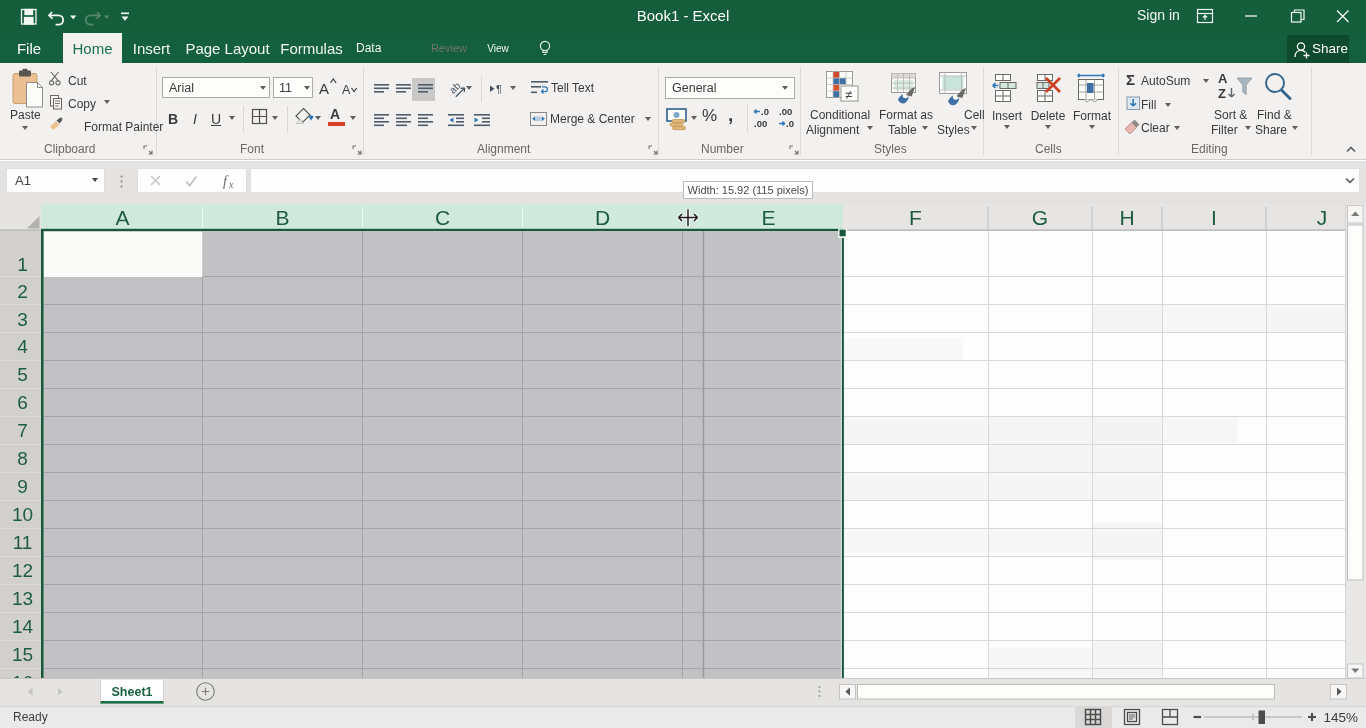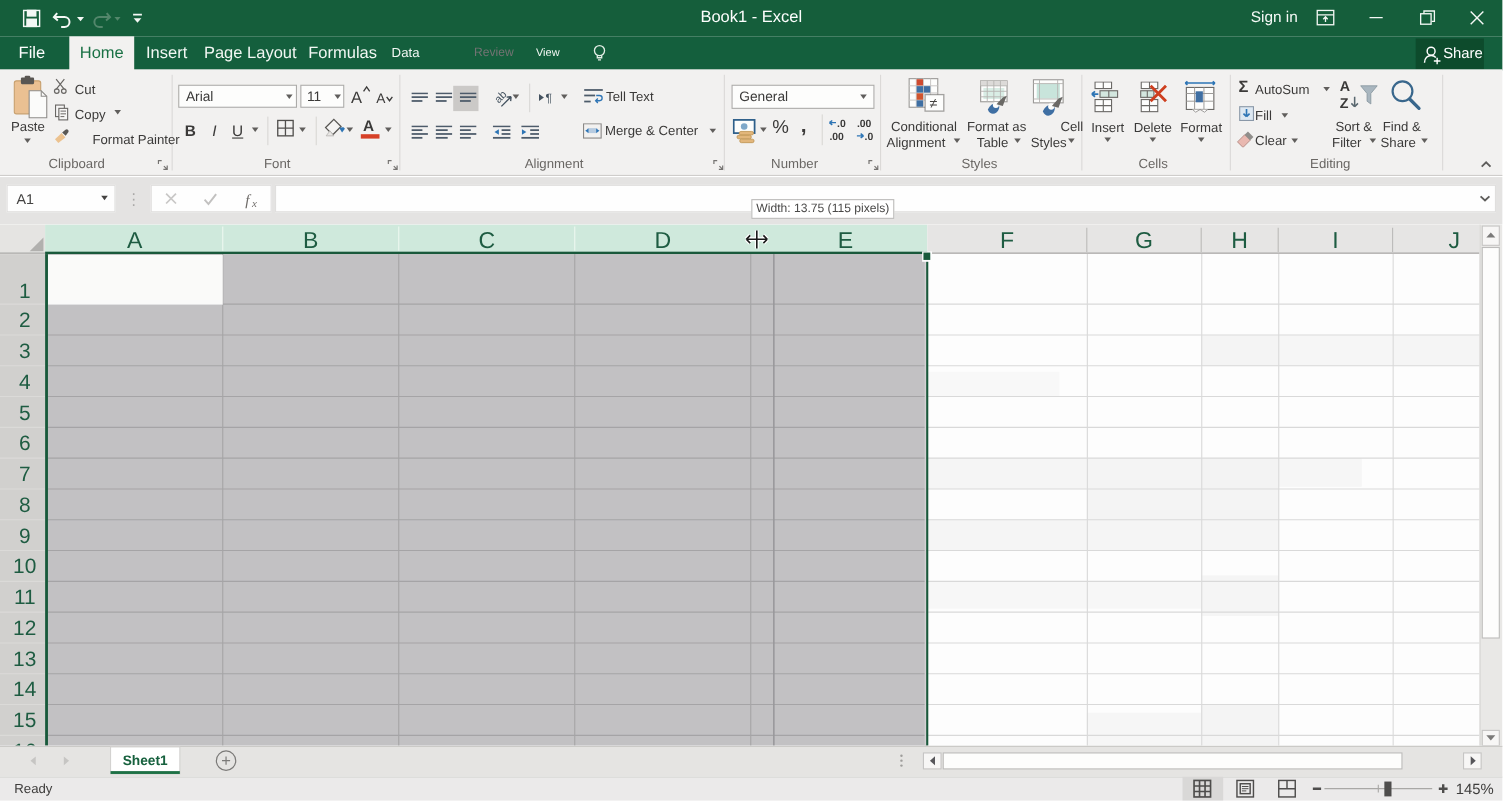--- a/index.html
+++ b/index.html
@@ -531,21 +531,21 @@
       <rect x="1347.5" y="225" width="15.5" height="355" fill="#FDFDFC" stroke="#BDBCBB" stroke-width="1"></rect>
       <rect x="1347.5" y="664" width="15.5" height="14" fill="#F7F6F5" stroke="#C6C5C4" stroke-width="1"></rect>
       <path d="M1351.2 668.5 l4.1 4.6 l4.1 -4.6 z" fill="#7B7A79"></path>
       <g stroke="#FFFFFF" stroke-width="3.6" fill="none">
  <path d="M688 209.5 v16.5 M678.5 217.5 h19 M678.5 217.5 l3.5 -3.5 M678.5 217.5 l3.5 3.5 M697.5 217.5 l-3.5 -3.5 M697.5 217.5 l-3.5 3.5"></path>
       </g>
       <g stroke="#1A1A1A" stroke-width="1.5" fill="none">
  <path d="M688 209.5 v16.5 M678.5 217.5 h19 M678.5 217.5 l3.5 -3.5 M678.5 217.5 l3.5 3.5 M697.5 217.5 l-3.5 -3.5 M697.5 217.5 l-3.5 3.5"></path>
       </g>
     </svg>
-<div class="abs" style="left:683px;top:181px;width:130px;height:18px;background:#FFFFFF;border:1px solid #BCBBBA;font-size:11px;color:#4A4948;line-height:16px;text-align:center;white-space:nowrap;z-index:5;">Width: 13.75 (115 pixels)</div>
+<div class="abs" style="left:683px;top:181px;width:130px;height:18px;background:#FFFFFF;border:1px solid #BCBBBA;font-size:11px;color:#4A4948;line-height:16px;text-align:center;white-space:nowrap;z-index:5;">Width: 15.92 (115 pixels)</div>
 <div class="abs" style="left:0;top:678px;width:1366px;height:27.5px;background:#E5E4E2;border-top:1px solid #C8C7C5"></div>
 <svg class="abs" style="left:0;top:678px" width="1366" height="28" viewBox="0 0 1366 28">
  <path d="M32.5 9.8 l-4.8 3.9 l4.8 3.9 z" fill="#C6C5C3"></path>
  <path d="M58 9.8 l4.8 3.9 l-4.8 3.9 z" fill="#C6C5C3"></path>
  <rect x="100.5" y="1" width="63" height="24.5" fill="#FFFFFF" stroke="#D3D2D0" stroke-width="1"></rect>
  <rect x="100.5" y="23" width="63" height="2.6" fill="#1E7145"></rect>
  <text x="132" y="17.5" font-size="12.5" font-weight="bold" fill="#17613E" text-anchor="middle" font-family="Liberation Sans">Sheet1</text>
  <circle cx="205.5" cy="13.5" r="8.8" fill="none" stroke="#7B7A78" stroke-width="1.1"></circle>
  <path d="M205.5 9.8 v7.4 M201.8 13.5 h7.4" stroke="#7B7A78" stroke-width="1.1"></path>
  <circle cx="819.5" cy="9" r="1.1" fill="#9E9D9B"></circle>

